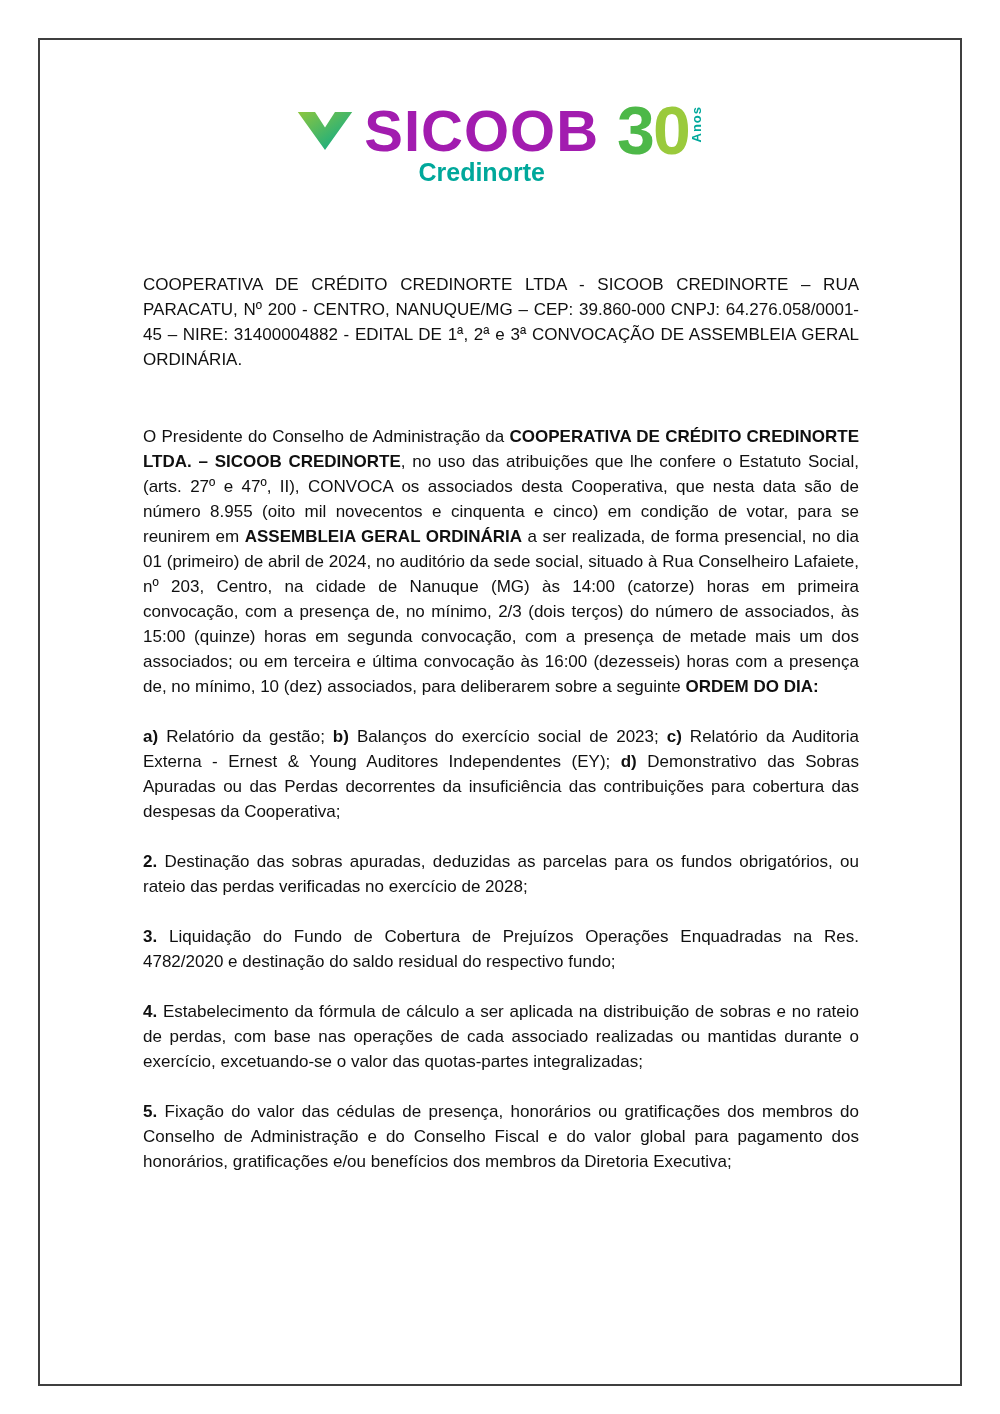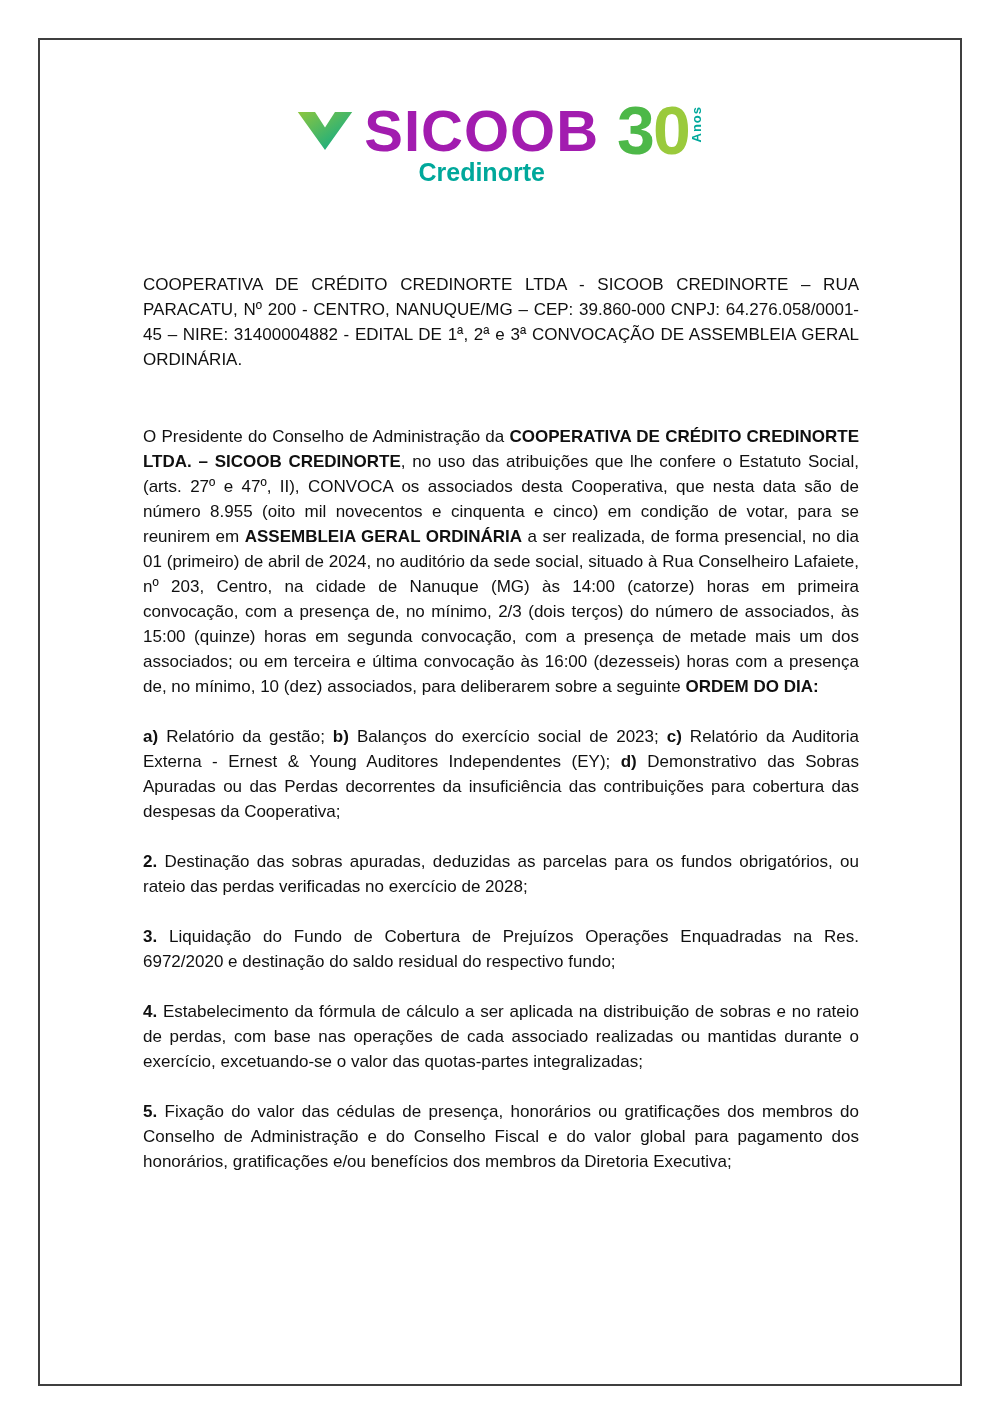--- a/index.html
+++ b/index.html
@@ -112,18 +112,18 @@
       <span class="digit digit-0">0</span>
       <span class="anos">Anos</span>
     </div>
   </header>
 
   <main class="content" id="doc-body">
       <p class="para gap-large"><span>COOPERATIVA DE CRÉDITO CREDINORTE LTDA - SICOOB CREDINORTE – RUA PARACATU, Nº 200 - CENTRO, NANUQUE/MG – CEP: 39.860-000 CNPJ: 64.276.058/0001-45 – NIRE: 31400004882 - EDITAL DE 1ª, 2ª e 3ª CONVOCAÇÃO DE ASSEMBLEIA GERAL ORDINÁRIA.</span></p>
       <p class="para"><span>O Presidente do Conselho de Administração da </span><span class="bold">COOPERATIVA DE CRÉDITO CREDINORTE LTDA. – SICOOB CREDINORTE</span><span>, no uso das atribuições que lhe confere o Estatuto Social, (arts. 27º e 47º, II), CONVOCA os associados desta Cooperativa, que nesta data são de número 8.955  (oito mil novecentos e cinquenta e cinco)  em condição de votar, para se reunirem em </span><span class="bold">ASSEMBLEIA GERAL ORDINÁRIA</span><span> a ser realizada, de forma presencial, no dia 01 (primeiro) de abril de 2024, no auditório da sede social, situado à Rua Conselheiro Lafaiete, nº 203, Centro, na cidade de Nanuque (MG) às 14:00 (catorze) horas em primeira convocação, com a presença de, no mínimo,  2/3 (dois terços) do número de associados, às 15:00 (quinze) horas em segunda convocação, com a presença de metade mais um dos associados; ou em terceira e última convocação às 16:00 (dezesseis) horas com a presença de, no mínimo, 10 (dez) associados, para deliberarem sobre a seguinte </span><span class="bold">ORDEM DO DIA:</span></p>
       <p class="para"><span class="bold">a)</span><span> Relatório da gestão; </span><span class="bold">b)</span><span> Balanços do exercício social de 2023; </span><span class="bold">c)</span><span> Relatório da Auditoria Externa - Ernest &amp; Young Auditores Independentes (EY); </span><span class="bold">d)</span><span> Demonstrativo das Sobras Apuradas ou das Perdas decorrentes da insuficiência das contribuições para cobertura das despesas da Cooperativa;</span></p>
       <p class="para"><span class="bold">2.</span><span> Destinação das sobras apuradas, deduzidas as parcelas para os fundos obrigatórios, ou rateio das perdas verificadas no exercício de 2028;</span></p>
-      <p class="para"><span class="bold">3.</span><span> Liquidação do Fundo de Cobertura de Prejuízos Operações Enquadradas na Res. 6972/2020 e destinação do saldo residual do respectivo fundo;</span></p>
+      <p class="para"><span class="bold">3.</span><span> Liquidação do Fundo de Cobertura de Prejuízos Operações Enquadradas na Res. 4782/2020 e destinação do saldo residual do respectivo fundo;</span></p>
       <p class="para"><span class="bold">4.</span><span> Estabelecimento da fórmula de cálculo a ser aplicada na distribuição de sobras e no rateio de perdas, com base nas operações de cada associado realizadas ou mantidas durante o exercício, excetuando-se o valor das quotas-partes integralizadas;</span></p>
       <p class="para"><span class="bold">5.</span><span> Fixação do valor das cédulas de presença, honorários ou gratificações dos membros do Conselho de Administração e do Conselho Fiscal e do valor global para pagamento dos honorários, gratificações e/ou benefícios dos membros da Diretoria Executiva;</span></p>
     </main>
 
 </div>
 
 </body></html>

